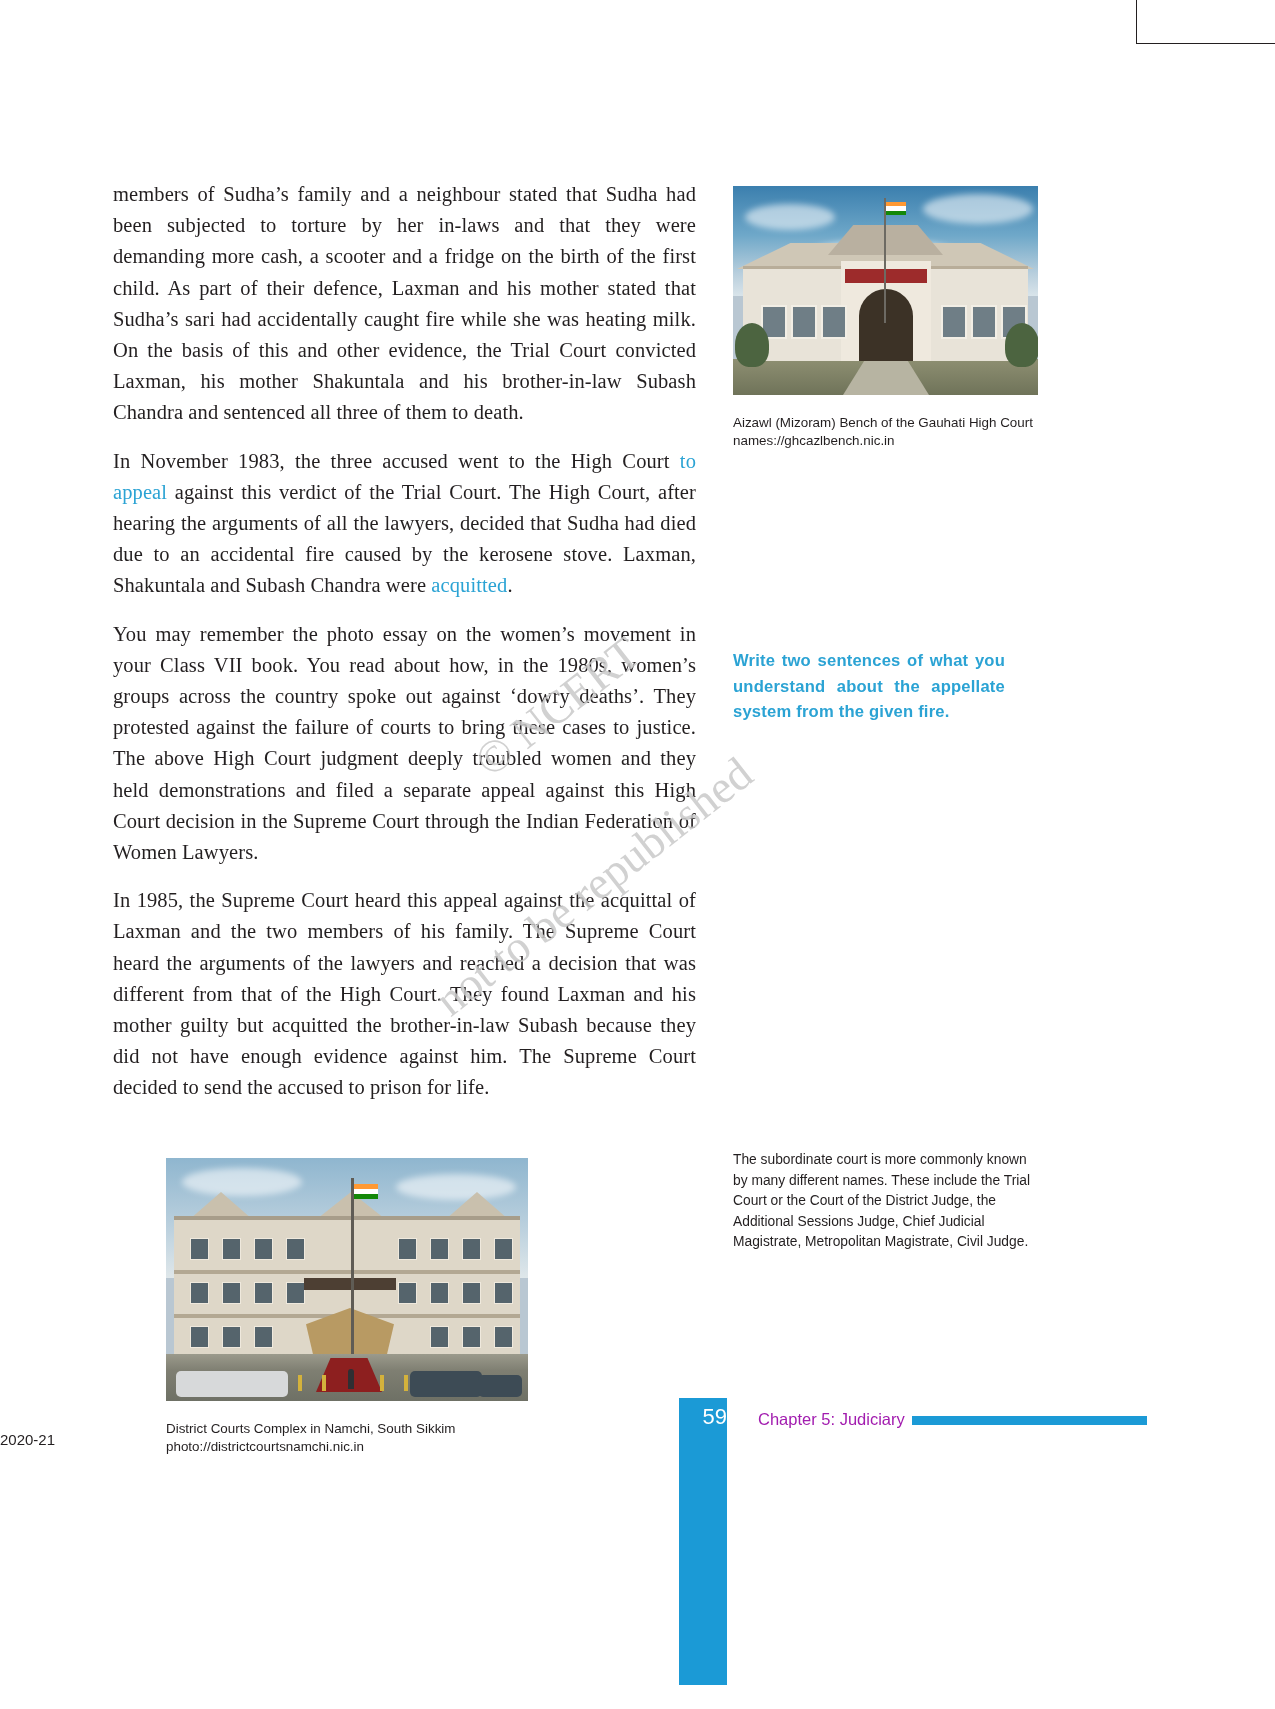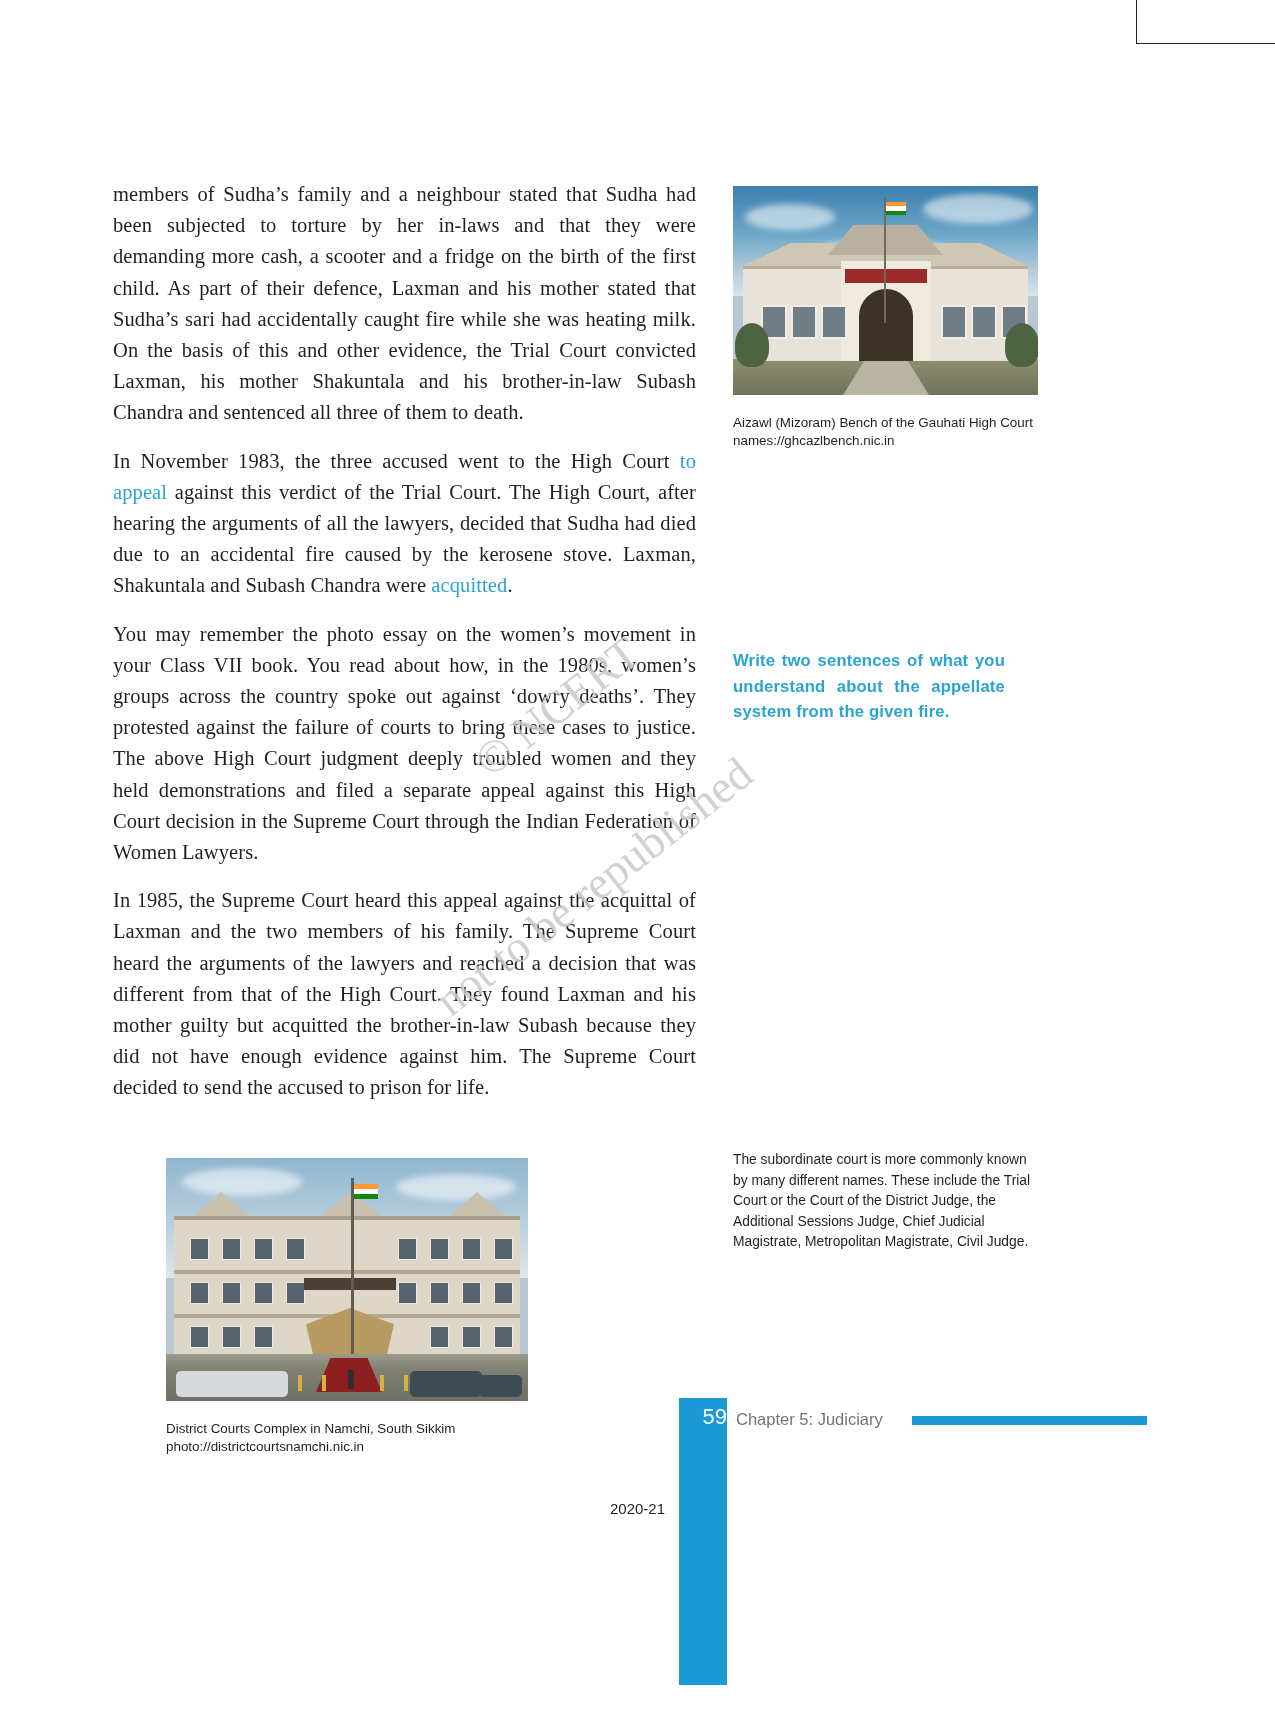--- a/index.html
+++ b/index.html
@@ -350,40 +350,39 @@
     left: 679px;
     top: 1404px;
     width: 48px;
     text-align: right;
     font-family: "Liberation Sans", sans-serif;
     font-size: 22px;
     color: #ffffff;
   }
   .chapter-label {
     position: absolute;
-    left: 736px;
+    left: 758px;
     top: 1410px;
     font-family: "Liberation Sans", sans-serif;
     font-size: 16.5px;
-    color: #737373;
+    color: #a21caf;
   }
   .footer-rule {
     position: absolute;
     left: 912px;
     top: 1416px;
     width: 235px;
     height: 9px;
     background: #1b9ad6;
   }
   .year {
     position: absolute;
     left: 0;
-    top: 1500px;
+    top: 1431px;
     width: 1275px;
-    text-align: center;
     font-family: "Liberation Sans", sans-serif;
     font-size: 15px;
     color: #231f20;
   }
 
   
   .watermark {
     position: absolute;
     left: 400px;
     top: 560px;

